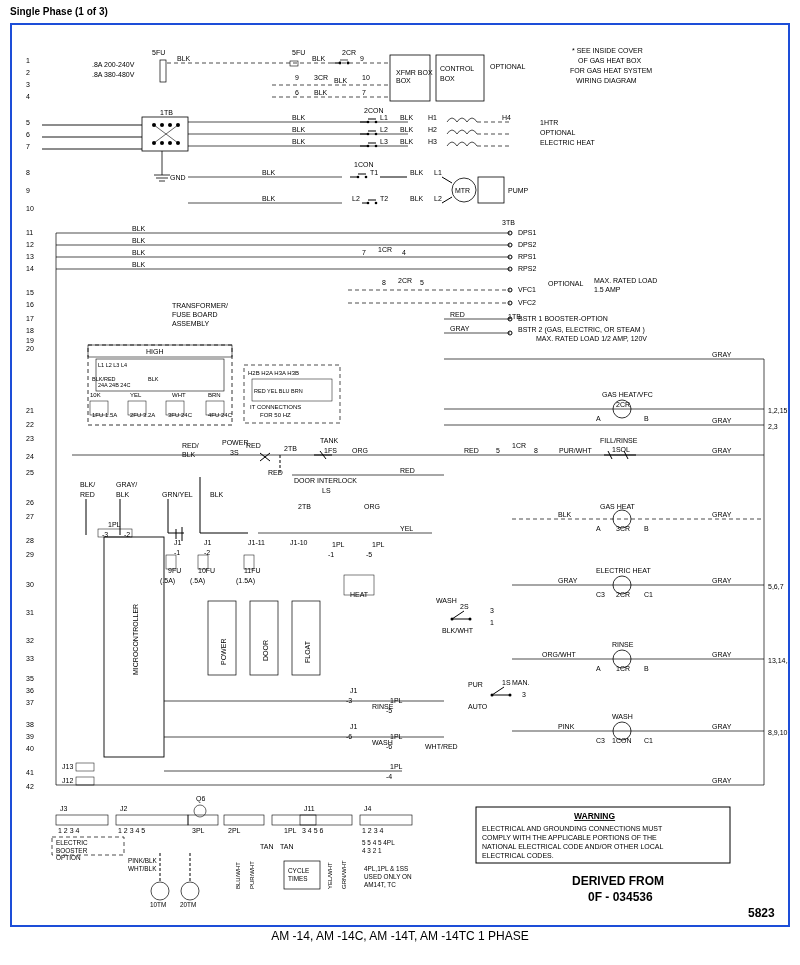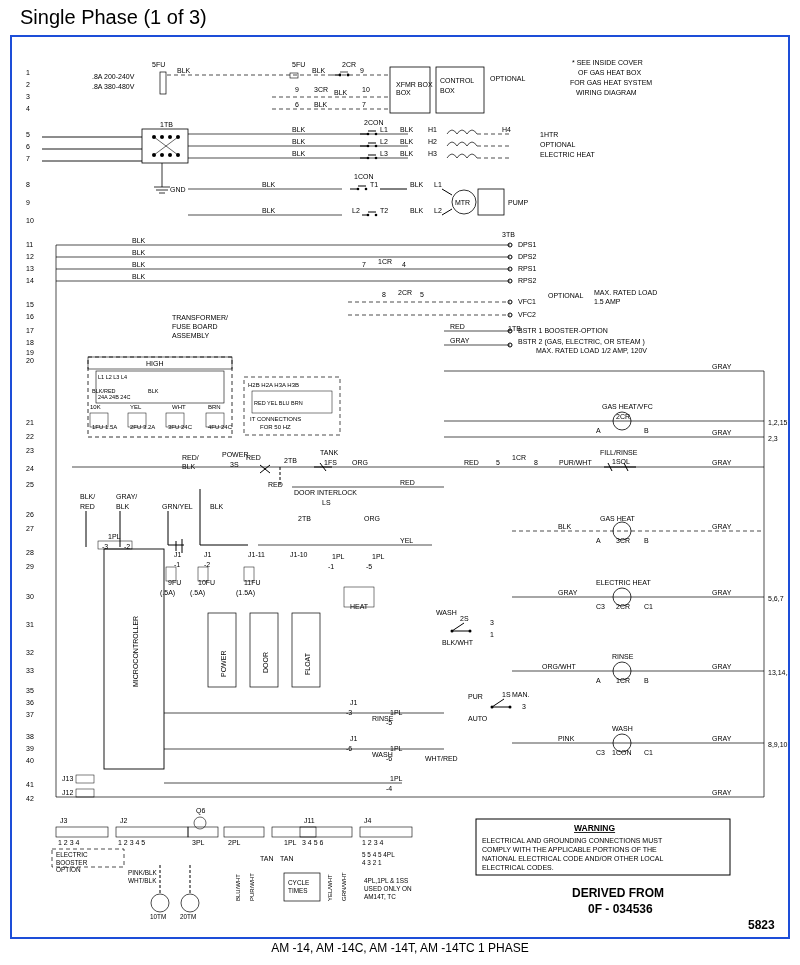--- a/index.html
+++ b/index.html
@@ -1,16 +1,16 @@
 <!DOCTYPE html>
 <html><head>
 <meta charset="utf-8">
 <style>
 body{margin:0;background:#fff;font-family:Arial,Helvetica,sans-serif;width:800px}
-.title{font-weight:normal;font-size:20px;padding:6px 20px}
+.title{font-weight:bold;font-size:10px;padding:6px 10px}
 .frame{border:2px solid #1d4ed8;margin:0 10px 2px;position:relative;height:900px;overflow:hidden}
 svg{display:block}
 .t{font-family:Arial,Helvetica,sans-serif;font-size:8px;fill:#000}
 .ts{font-size:7px}
 .tb{font-weight:bold}
 .footer{font-size:12px;text-align:center;margin:0 0}
 </style>
 </head>
 <body>
 

